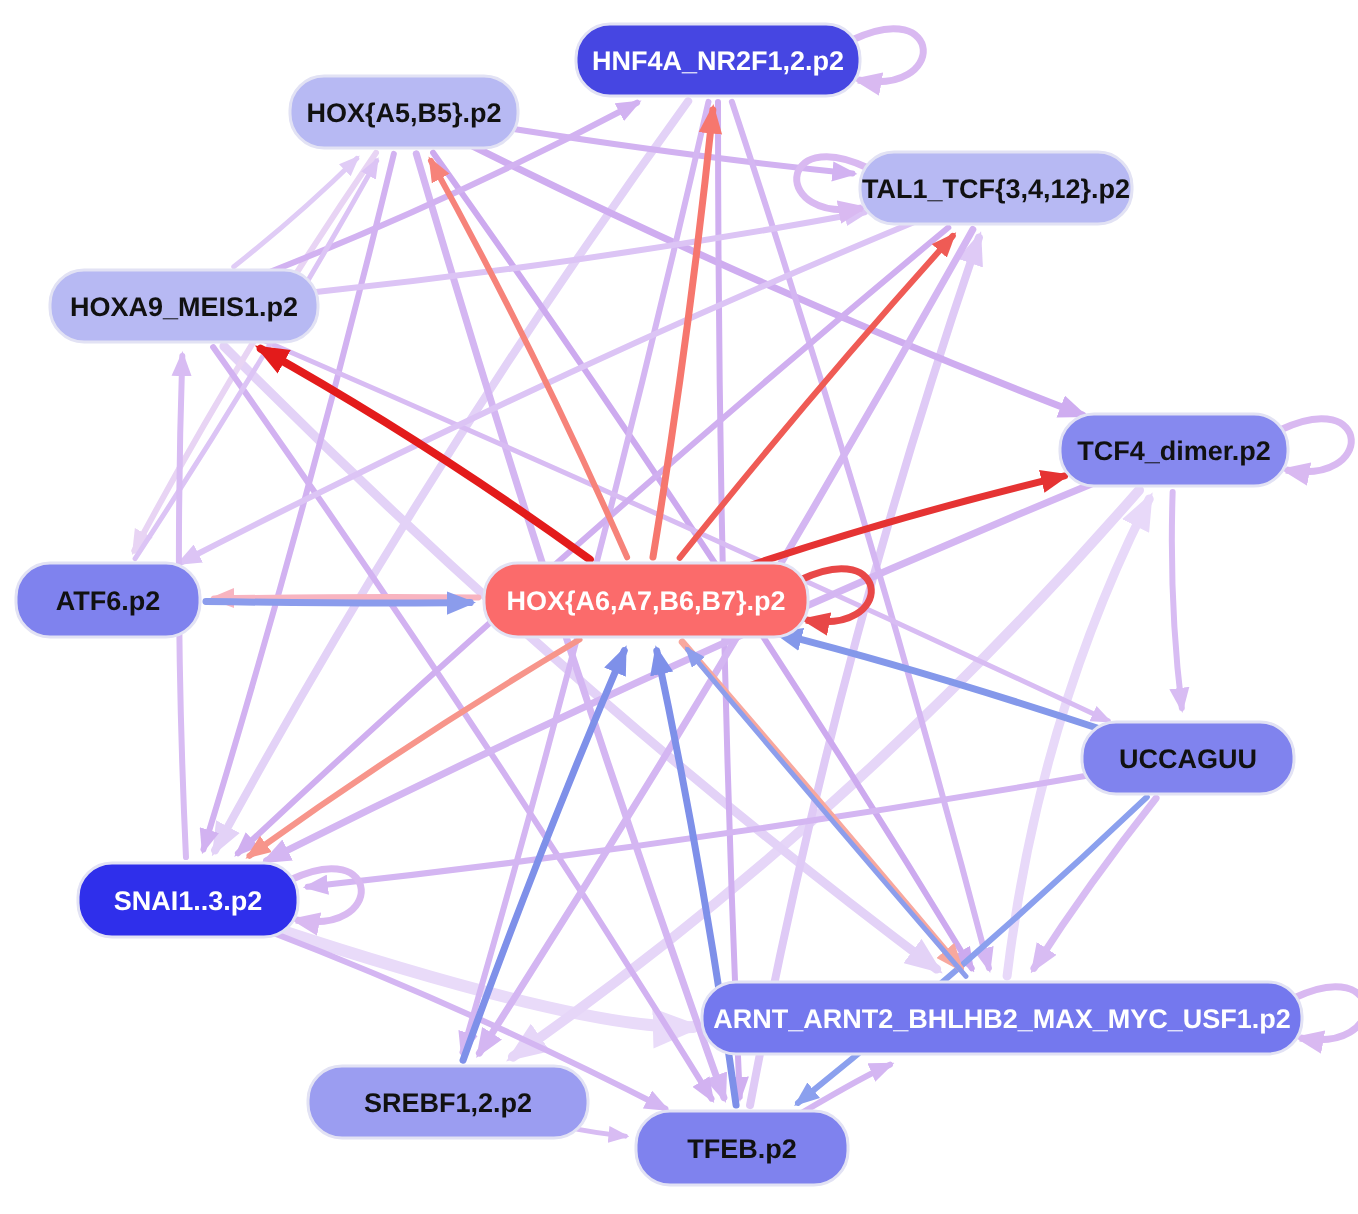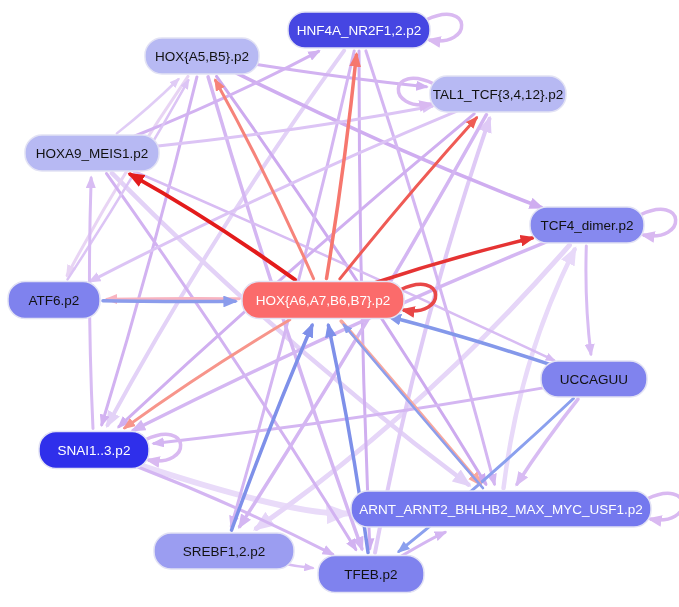--- a/index.html
+++ b/index.html
@@ -1,17 +1,17 @@
 <!DOCTYPE html>
 <html><head>
 <meta charset="utf-8">
 <style>
   html,body{margin:0;padding:0;background:#ffffff;}
   #canvas{position:relative;width:679px;height:607px;background:#ffffff;overflow:hidden;
-          font-family:"Liberation Sans", sans-serif;}
+          font-family:"Liberation Sans", sans-serif;font-weight:bold;}
   svg{position:absolute;left:0;top:0;}
   text{font-family:"Liberation Sans", sans-serif;}
 </style>
 </head>
 <body>
 
 <div id="canvas">
   <svg id="graph" xmlns="http://www.w3.org/2000/svg" width="679" height="607">
       <defs>
         <marker id="m0" viewBox="0 0 10 8" refX="8" refY="4" markerWidth="4.2" markerHeight="3.4" orient="auto">

